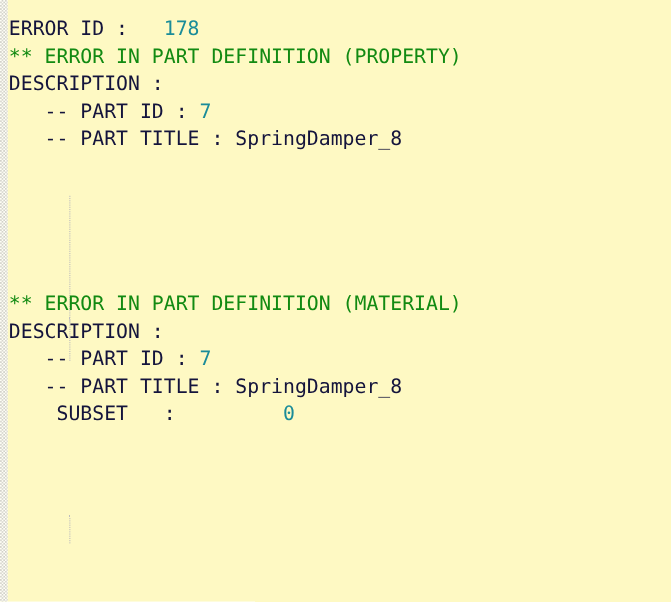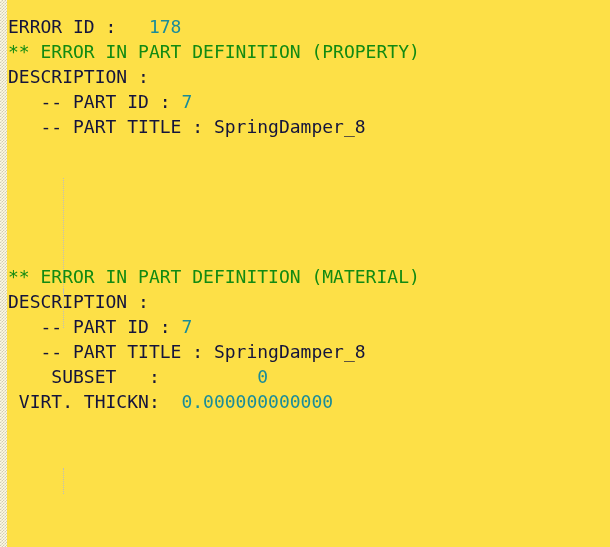--- a/index.html
+++ b/index.html
@@ -11,21 +11,21 @@
     width: 610px;
     height: 547px;
     overflow: hidden;
     font-family: "DejaVu Sans Mono", "Liberation Mono", monospace;
   }
 
   #viewport {
     position: relative;
     width: 610px;
     height: 547px;
-    background: #fde047;
+    background: #fef9c3;
   }
 
   
   #gutter {
     position: absolute;
     left: 0;
     top: 0;
     width: 7px;
     height: 547px;
     background-image:
@@ -89,16 +89,15 @@
       <div class="line"><span class="c-plain"> </span></div>
       <div class="line"><span class="c-plain"> </span></div>
       <div class="line"><span class="c-plain"> </span></div>
       <div class="line"><span class="c-plain"> </span></div>
       <div class="line"><span class="c-plain"> </span></div>
       <div class="line"><span class="c-green">** ERROR IN PART DEFINITION (MATERIAL)</span></div>
       <div class="line"><span class="c-plain">DESCRIPTION :</span></div>
       <div class="line"><span class="c-plain">   -- PART ID : </span><span class="c-teal">7</span></div>
       <div class="line"><span class="c-plain">   -- PART TITLE : SpringDamper_8</span></div>
       <div class="line"><span class="c-plain">    SUBSET   :         </span><span class="c-teal">0</span></div>
-      <div class="line"><span class="c-plain"> VIRT. THICKN:  </span><span class="c-teal">0.000000000000</span></div>
     </div>
 
 </div>
 
 </body></html>

